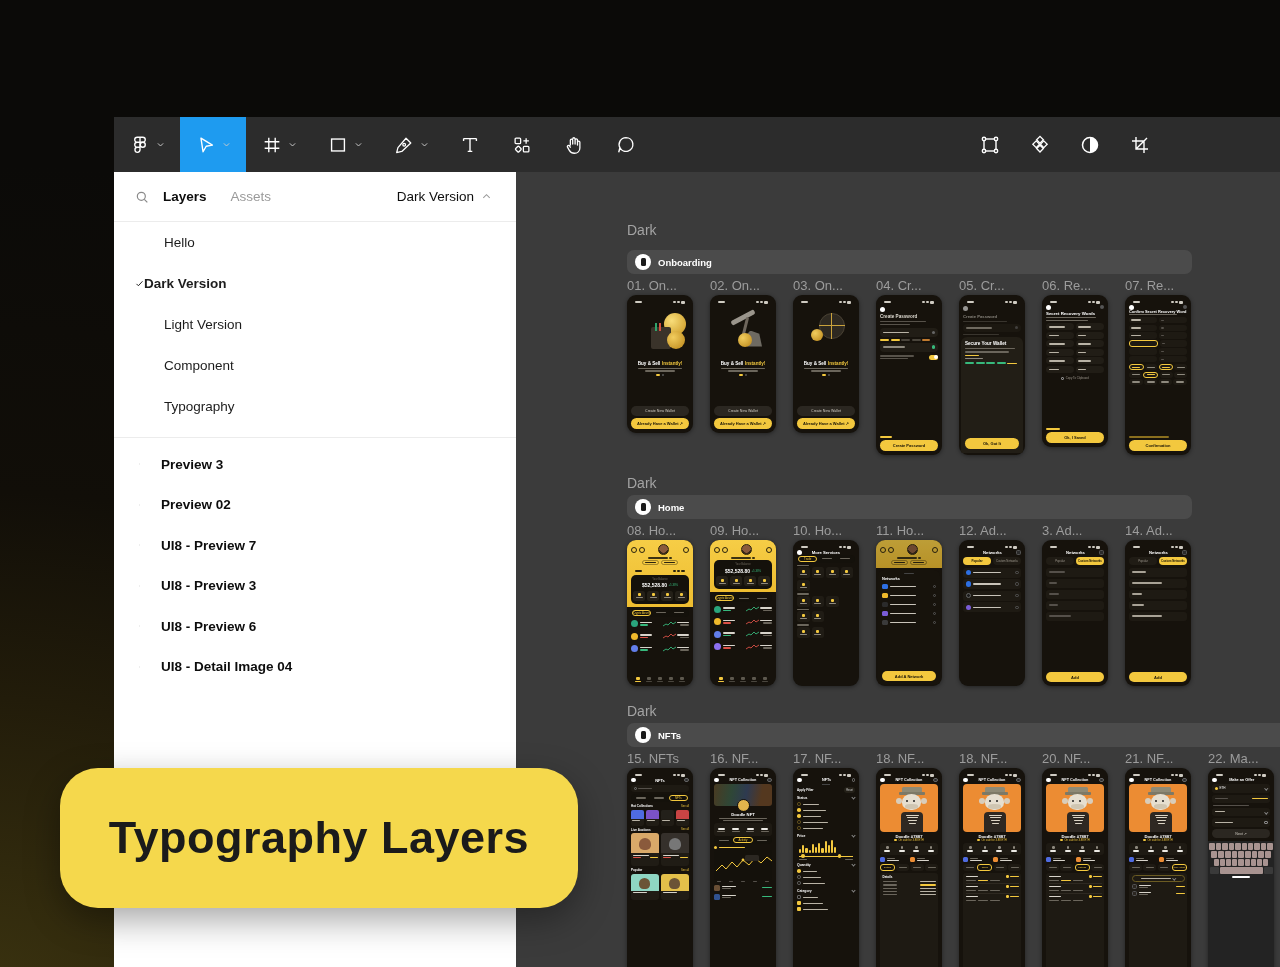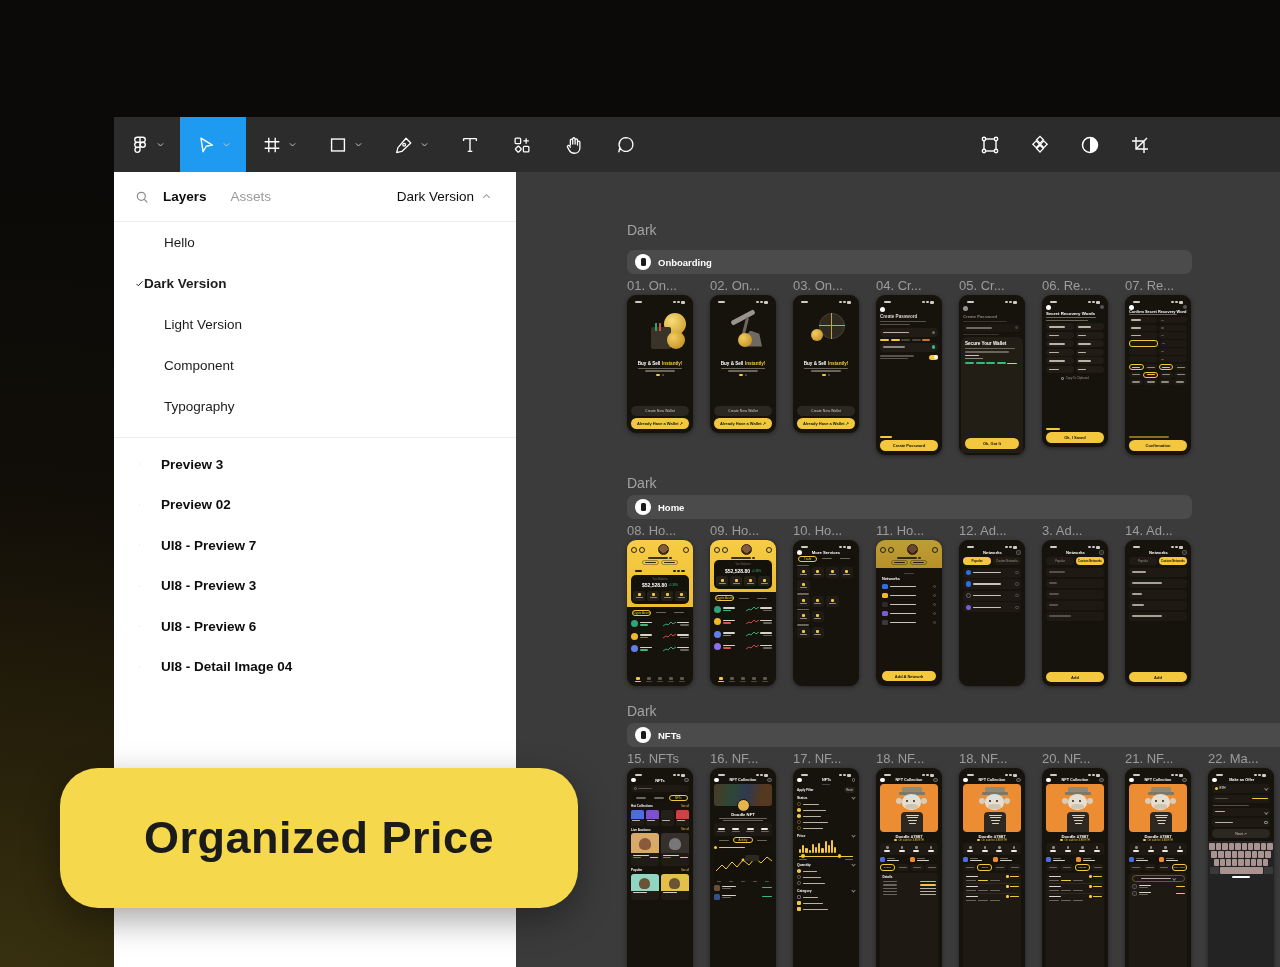--- a/index.html
+++ b/index.html
@@ -2143,14 +2143,14 @@
           <svg width="14" height="14" viewBox="0 0 24 24" fill="none" stroke="#3a3a3a" stroke-width="2">
             <path d="M8.5 4v16M15.5 4v16M4 8.5h16M4 15.5h16"></path>
           </svg>
         </div>
         <div class="lbl">UI8 - Detail Image 04</div>
       </div>
     </div>
 </div>
 
 <div class="badge">
-  <span>Organized Price</span>
+  <span>Typography Layers</span>
 </div>
 
 </body></html>

